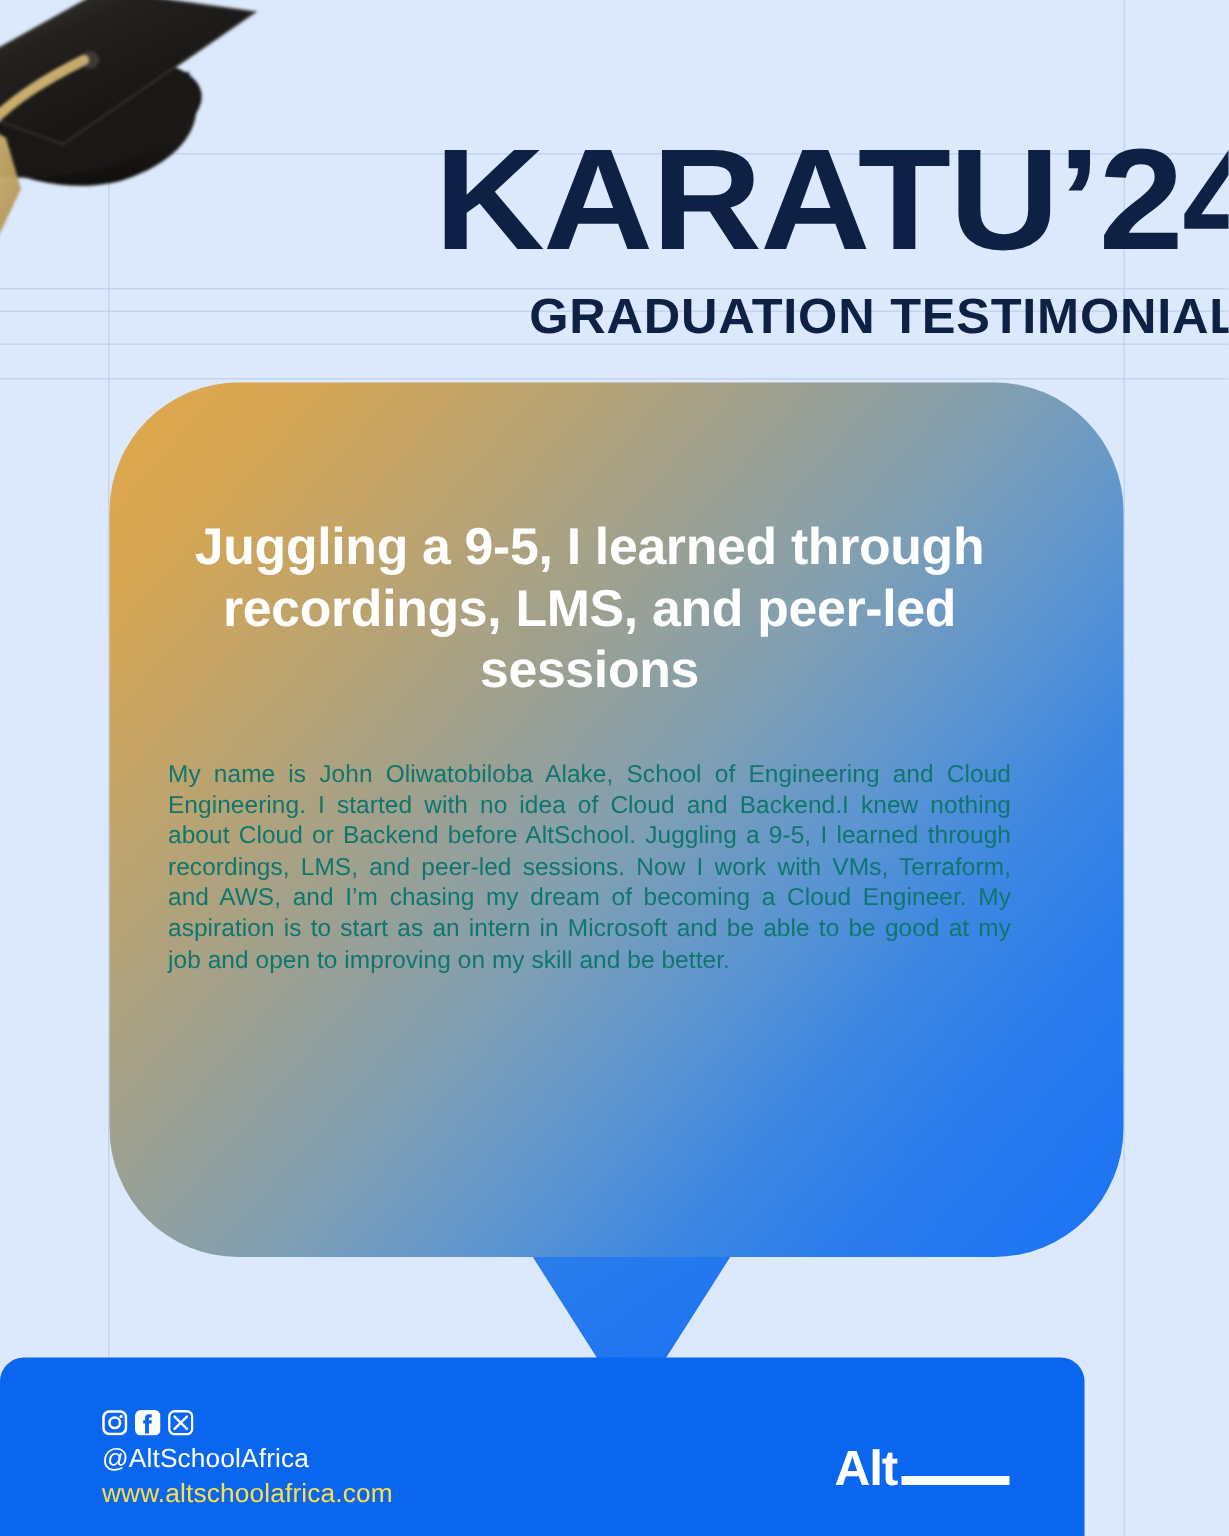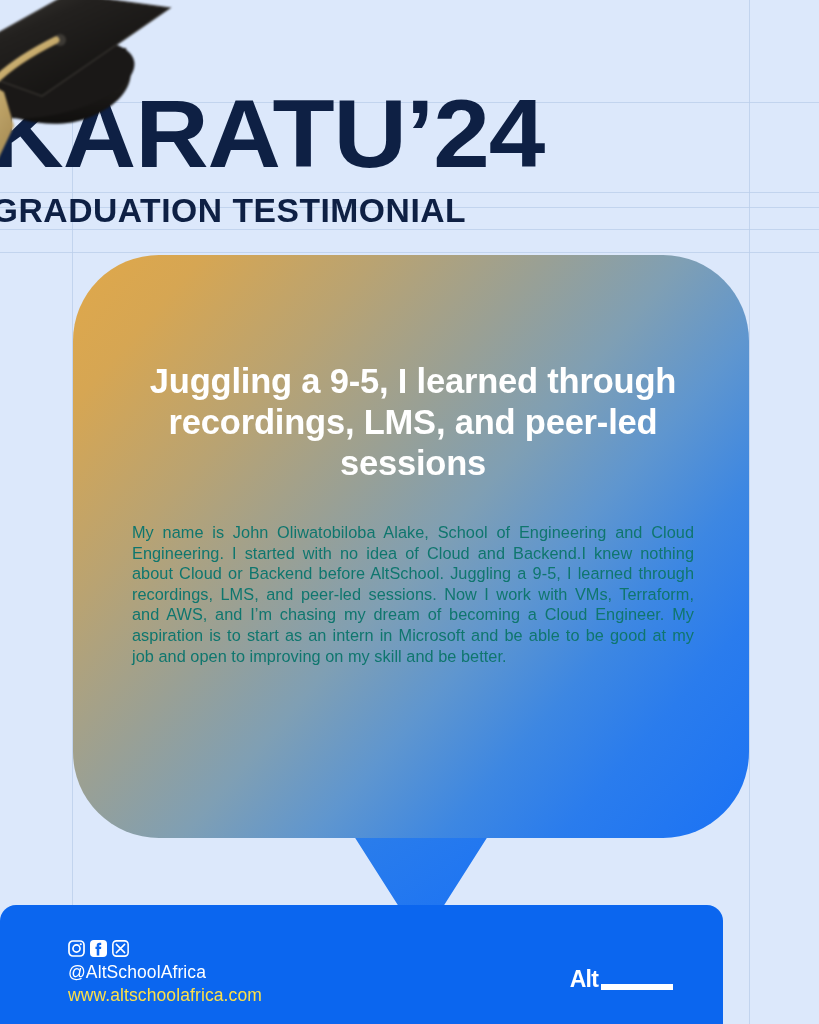--- a/index.html
+++ b/index.html
@@ -19,21 +19,21 @@
 
   
   .cap-wrap {
     position:absolute; left:-62px; top:-34px;
     width:270px; height:230px; z-index:3;
     filter:blur(1.1px);
   }
   .cap-wrap svg { width:100%; height:100%; display:block; }
 
   
-  .header { position:absolute; left:0; right:0; top:88px; z-index:2; text-align:left; }
+  .header { position:absolute; left:0; right:0; top:88px; z-index:2; text-align:right; }
   .karatu {
     font-family:"Liberation Sans", sans-serif;
     font-weight:bold;
     font-size:96px;
     letter-spacing:-1px;
     color:#0e2044;
     line-height:.96;
     transform:scaleX(1.06);
     padding-left:14px;
   }
@@ -69,24 +69,23 @@
   }
   .tail {
     position:absolute;
     left:331px; top:800px;
     width:180px; height:140px;
   }
   .tail svg { display:block; width:100%; height:100%; }
 
   .bubble-content {
     position:absolute;
-    left:75px; top:255px;
+    left:55px; top:255px;
     width:676px; height:583px;
     padding:90px 55px 0 55px;
-    margin-top:16px;
   }
   .headline {
     color:#ffffff;
     font-family:"Liberation Sans", sans-serif;
     font-weight:bold;
     font-size:34.5px;
     line-height:41px;
     text-align:center;
     letter-spacing:-.2px;
     padding:0 10px;
@@ -131,21 +130,21 @@
     font-family:"Liberation Sans", sans-serif;
     letter-spacing:.1px;
   }
 
   .logo {
     margin-top:10px;
     margin-right:26px;
     color:#ffffff;
     font-family:"Liberation Sans", sans-serif;
     font-weight:bold;
-    font-size:23px;
+    font-size:33px;
     line-height:36px;
     letter-spacing:-.8px;
     text-align:left;
   }
   .logo-row1 { display:flex; align-items:center; gap:3px; }
   .logo-bar { display:inline-block; width:72px; height:6px; background:#fff; margin-top:16px; }
 </style>
 </head>
 <body>
 

